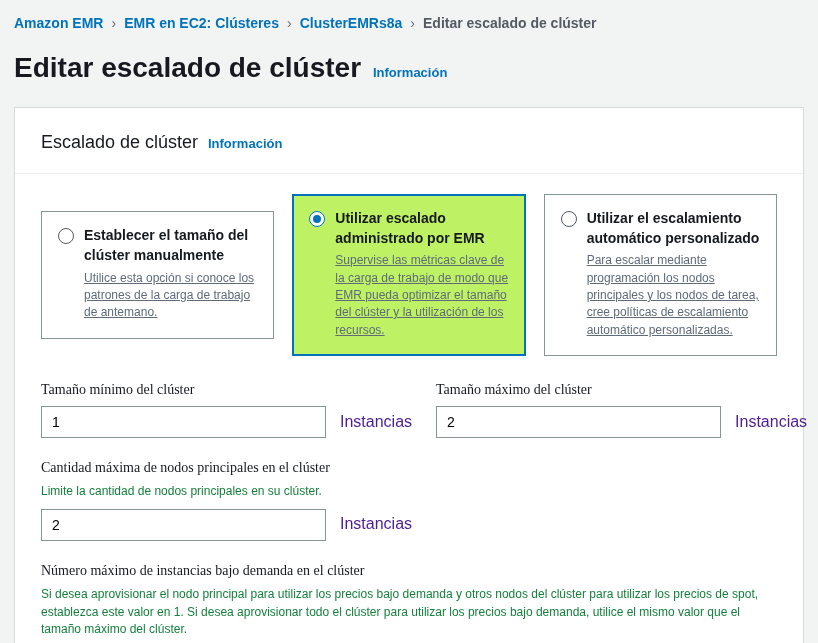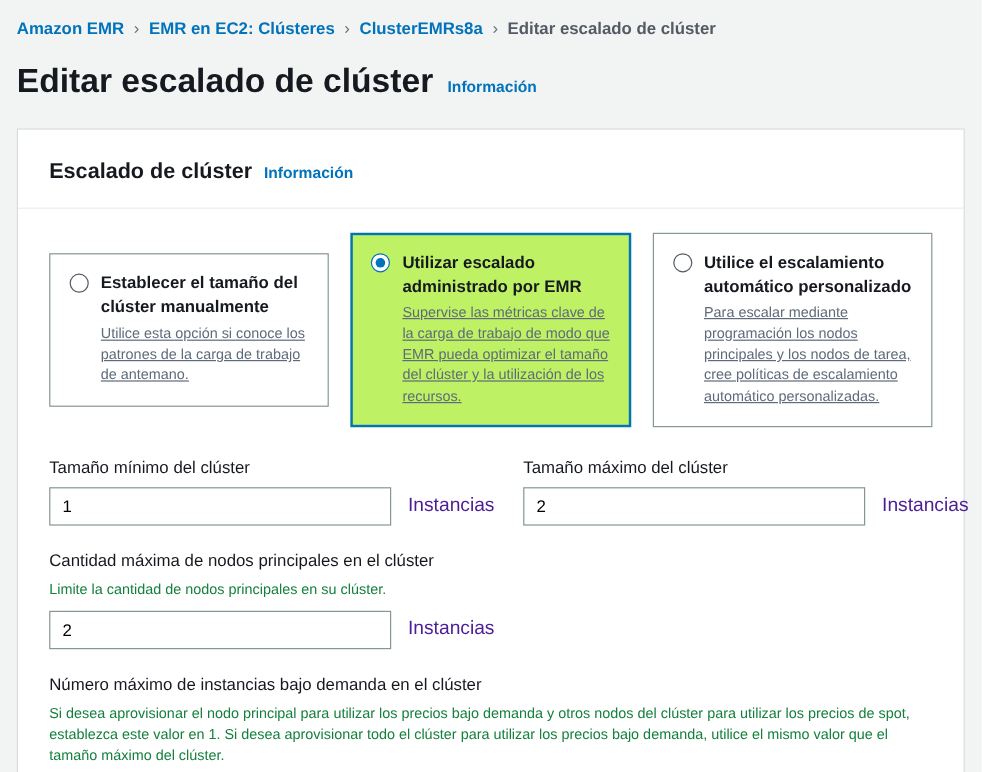--- a/index.html
+++ b/index.html
@@ -6,33 +6,33 @@
   body { font-family: "Amazon Ember", "Helvetica Neue", Arial, sans-serif; background: #f2f3f3; color: #16191f; font-size: 14px; line-height: 1.4; }
   .page { width: 818px; padding: 14px 14px 20px 14px; }
   .breadcrumb { display: flex; align-items: center; gap: 8px; font-size: 14px; margin-bottom: 14px; }
   .breadcrumb a { color: #0073bb; text-decoration: none; font-weight: bold; }
   .breadcrumb .sep { color: #687078; }
   .breadcrumb .current { color: #545b64; font-weight: 600; }
   h1 { font-size: 28px; font-weight: 700; color: #16191f; display: inline-block; margin-right: 8px; margin-bottom: 12px; }
   .info-link { color: #0073bb; font-size: 13px; font-weight: 700; text-decoration: none; }
   .panel { background: #fff; border: 1px solid #d5dbdb; padding: 22px 26px 26px 26px; margin-top: 8px; }
   .panel-header { margin-bottom: 18px; }
-  .panel-title { font-size: 18px; font-weight: 700; display: inline-block; margin-right: 6px; }
+  .panel-title { font-size: 18px; font-weight: 400; display: inline-block; margin-right: 6px; }
   .divider { border: none; border-top: 1px solid #eaeded; margin: 0 -26px 20px -26px; }
   .radio-row { display: flex; gap: 18px; margin-bottom: 24px; align-items: center; }
   .radio-card { flex: 1; border: 1px solid #879596; padding: 14px 16px 16px 16px; display: flex; gap: 10px; cursor: pointer; }
   .radio-card.selected { border: 2px solid #0073bb; background: #bef264; padding: 13px 15px 15px 15px; }
   .radio-outer { width: 16px; height: 16px; border: 1px solid #545b64; border-radius: 50%; flex-shrink: 0; margin-top: 2px; position: relative; background: #fff; }
   .radio-card.selected .radio-outer { border-color: #0073bb; }
   .radio-card.selected .radio-outer::after { content: ""; position: absolute; width: 8px; height: 8px; background: #0073bb; border-radius: 50%; top: 3px; left: 3px; }
   .radio-content .rc-title { font-weight: 600; color: #16191f; font-size: 14px; margin-bottom: 4px; }
   .radio-content .rc-desc { font-size: 12px; color: #5f6b7a; line-height: 1.45; text-decoration: underline; }
   .field-row { display: flex; gap: 24px; margin-bottom: 20px; }
   .field { flex: 1; }
-  .field-label { font-size: 14px; color: #16191f; margin-bottom: 6px; display: block; }
+  .field-label { font-size: 14px; color: #16191f; margin-bottom: 6px; display: block; font-family: Liberation Serif, serif; }
   .field-help { font-size: 12px; color: #15803d; line-height: 1.45; margin-bottom: 8px; }
   .input-wrap { display: flex; align-items: center; gap: 14px; }
   .num-input { width: 285px; height: 32px; border: 1px solid #879596; padding: 4px 10px; font-size: 14px; }
   .unit { font-size: 16px; color: #4c1d95; }
   .full .num-input { width: 285px; }
 </style>
 </head>
 <body>
 
 <div class="page">
@@ -69,21 +69,21 @@
       <label class="radio-card selected">
         <span class="radio-outer"></span>
         <span class="radio-content">
           <div class="rc-title">Utilizar escalado administrado por EMR</div>
           <div class="rc-desc">Supervise las métricas clave de la carga de trabajo de modo que EMR pueda optimizar el tamaño del clúster y la utilización de los recursos.</div>
         </span>
       </label>
       <label class="radio-card">
         <span class="radio-outer"></span>
         <span class="radio-content">
-          <div class="rc-title">Utilice el escalamiento automático personalizado</div>
+          <div class="rc-title">Utilizar el escalamiento automático personalizado</div>
           <div class="rc-desc">Para escalar mediante programación los nodos principales y los nodos de tarea, cree políticas de escalamiento automático personalizadas.</div>
         </span>
       </label>
     </div>
 
     <div class="field-row">
       <div class="field">
         <label class="field-label">Tamaño mínimo del clúster</label>
         <div class="input-wrap">
           <input class="num-input" type="text" value="1" style="">

